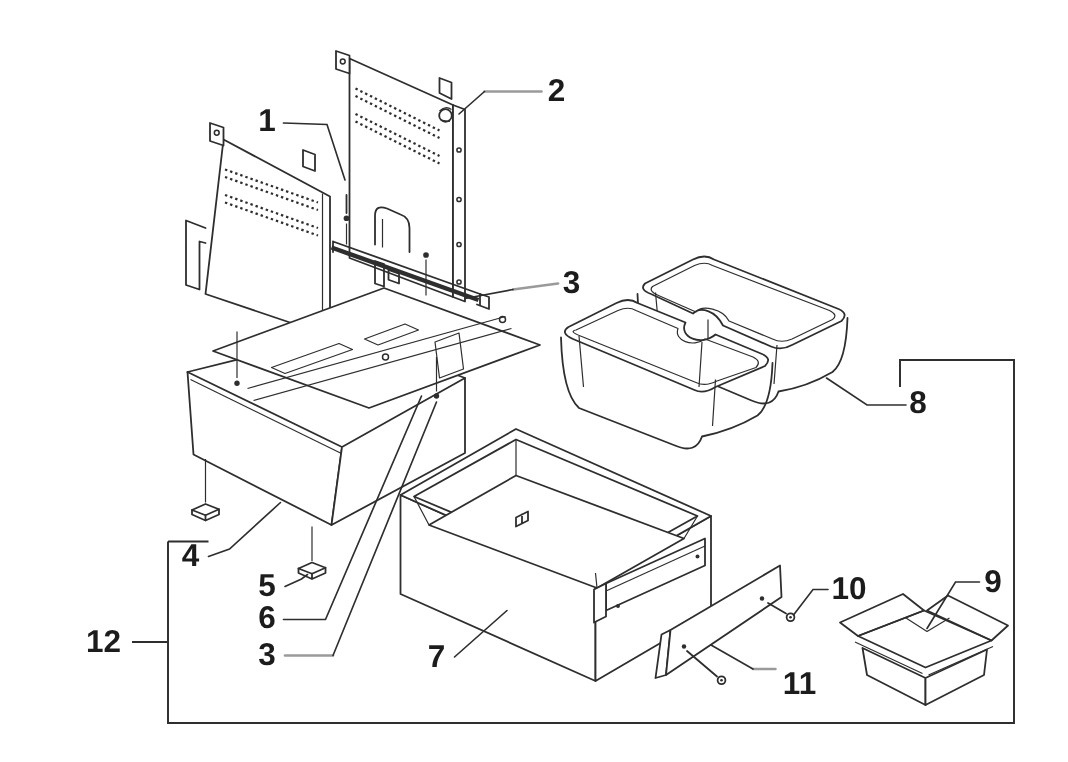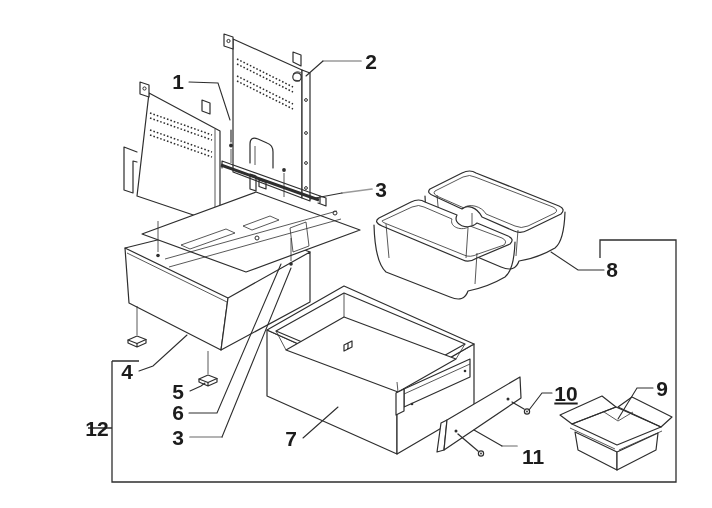--- a/index.html
+++ b/index.html
@@ -202,16 +202,16 @@
   <div class="part-label" style="left:178px; top:81px;">1</div>
   <div class="part-label" style="left:371px; top:61px;">2</div>
   <div class="part-label" style="left:381px; top:189px;">3</div>
   <div class="part-label" style="left:127px; top:371px;">4</div>
   <div class="part-label" style="left:178px; top:391px;">5</div>
   <div class="part-label" style="left:178px; top:412px;">6</div>
   <div class="part-label" style="left:178px; top:437px;">3</div>
   <div class="part-label" style="left:291px; top:438px;">7</div>
   <div class="part-label" style="left:612px; top:269px;">8</div>
   <div class="part-label" style="left:662px; top:388px;">9</div>
-  <div class="part-label" style="left:566px; top:393px;text-decoration:underline;">10</div>
+  <div class="part-label" style="left:566px; top:393px;">10</div>
   <div class="part-label" style="left:533px; top:456px;">11</div>
-  <div class="part-label" style="left:69px;  top:428px;margin-left:28px;">12</div>
+  <div class="part-label" style="left:69px;  top:428px;">12</div>
 </div>
 
 </body></html>

